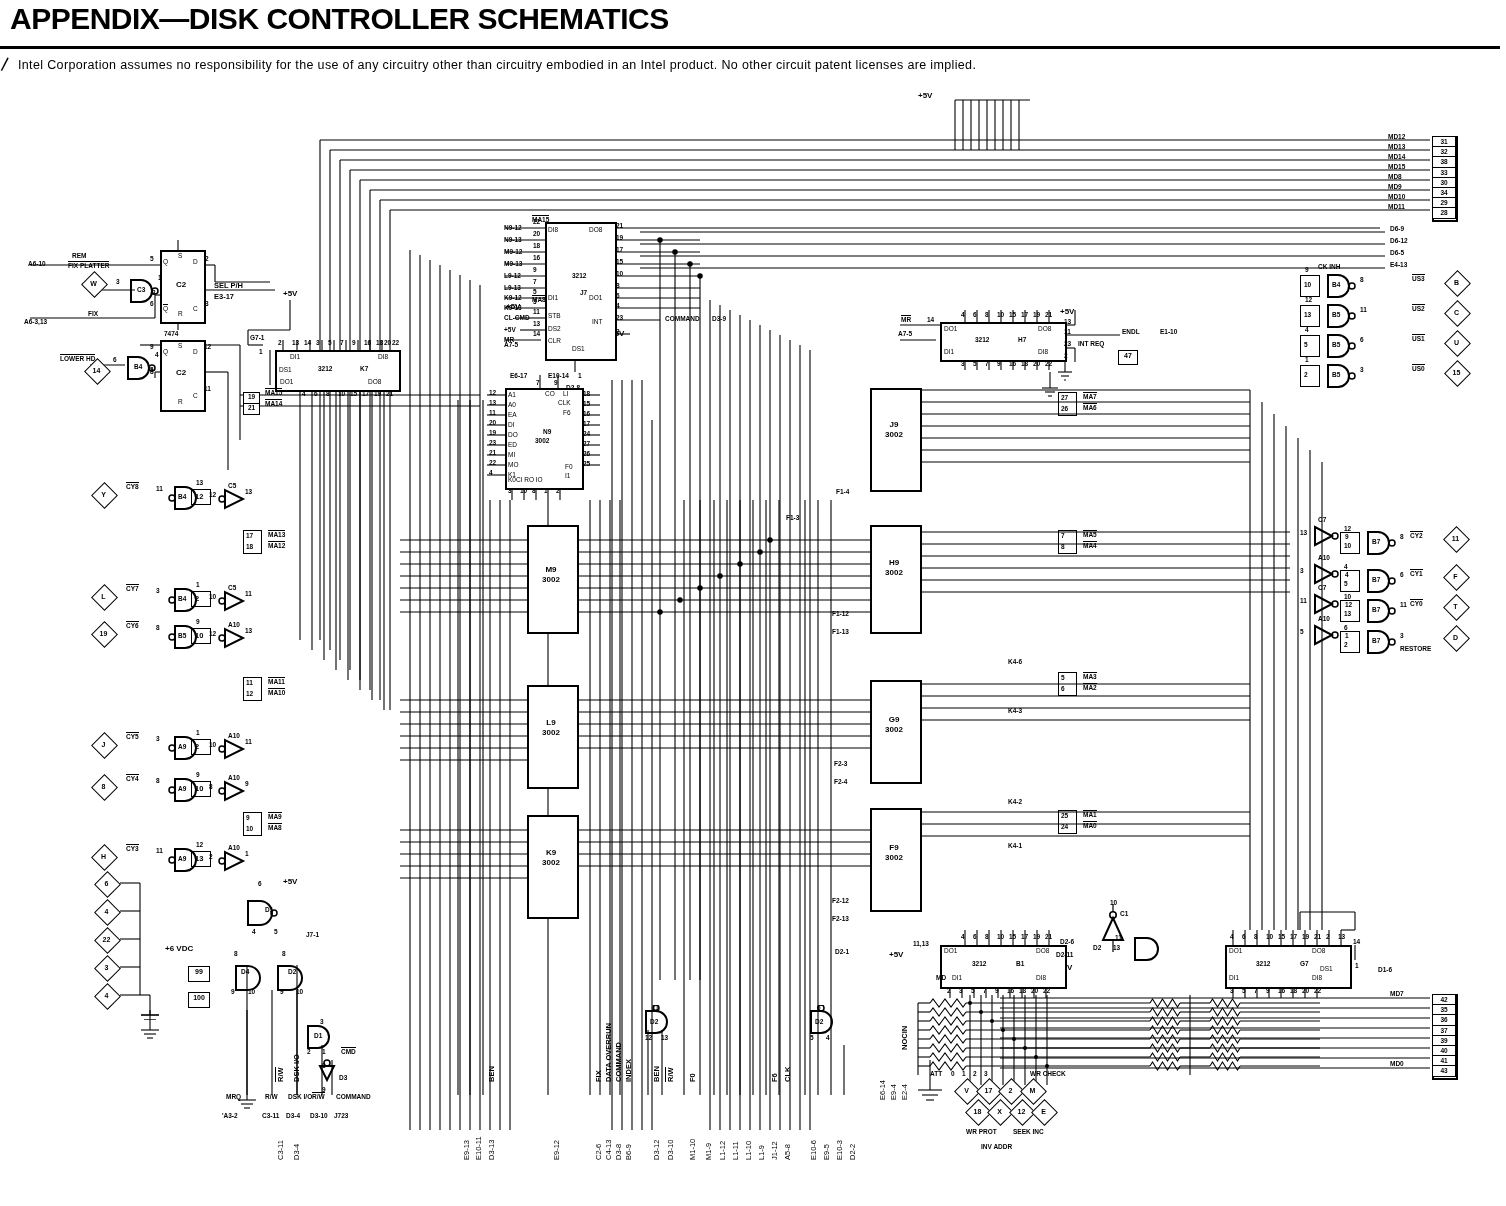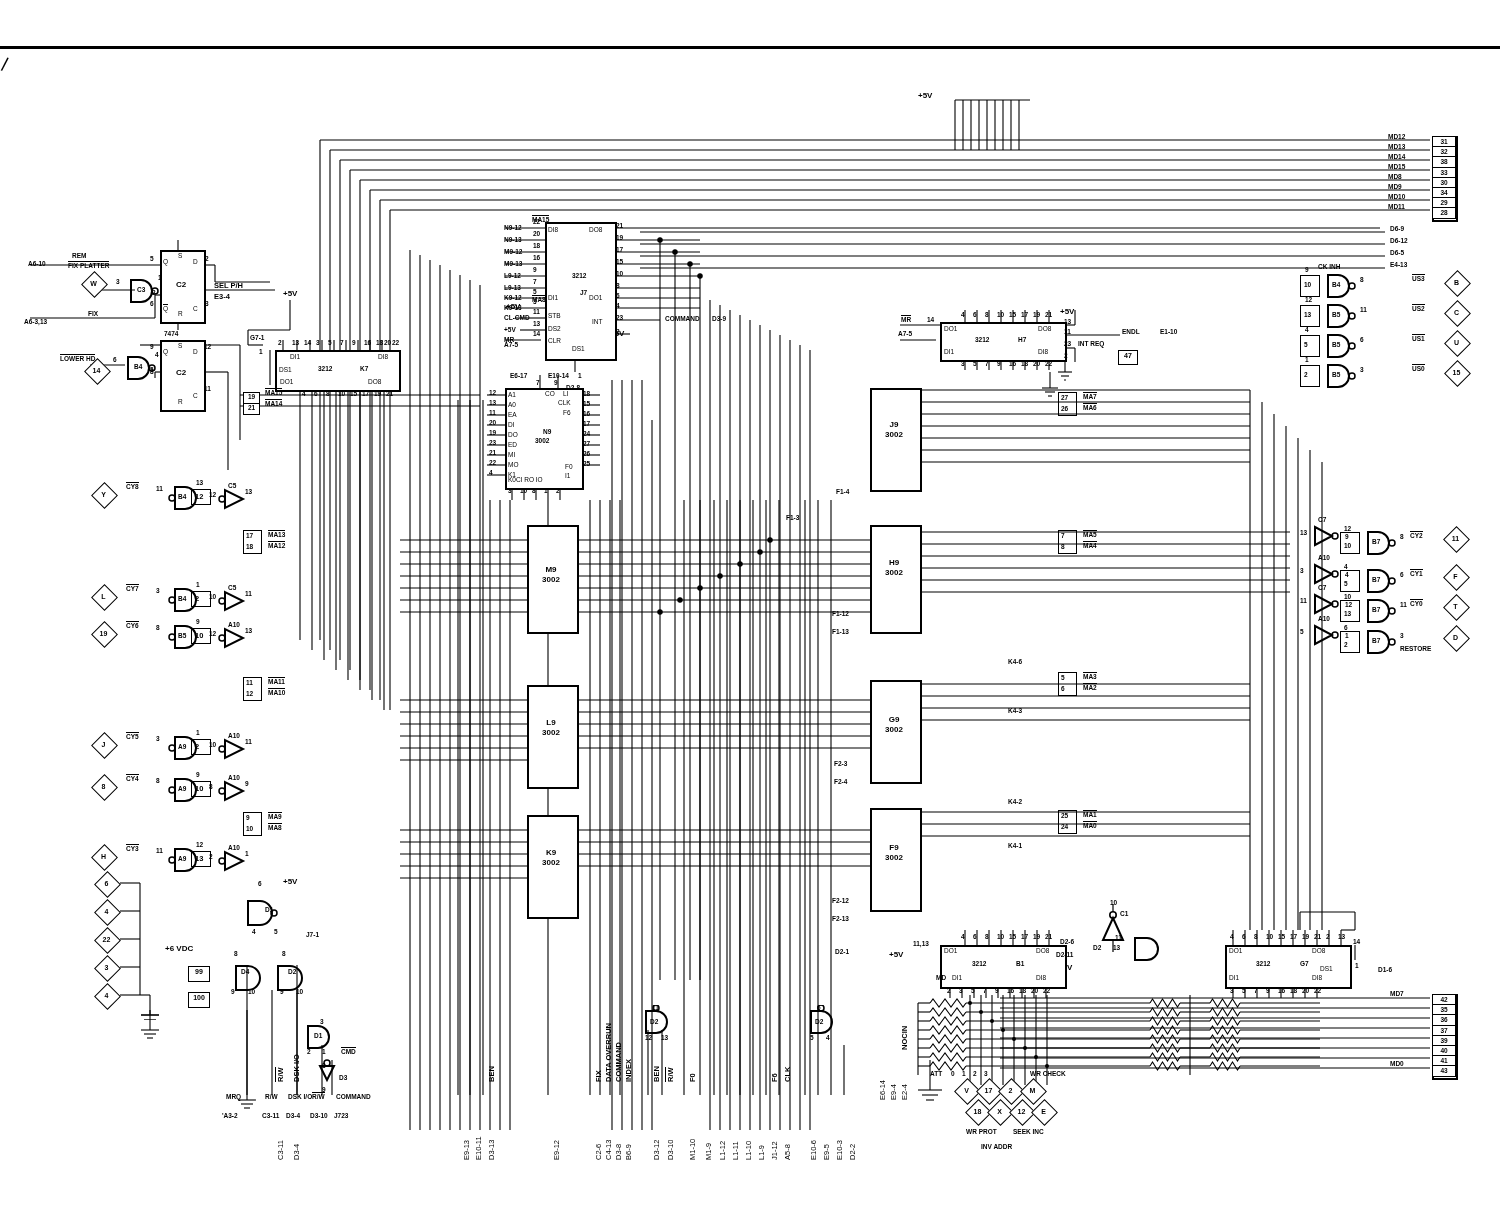--- a/index.html
+++ b/index.html
@@ -46,22 +46,24 @@
   
   .dia{position:absolute;border:1.5px solid #000;background:#fff;
        transform:rotate(45deg);}
   .diatxt{position:absolute;font-size:7px;font-weight:bold;text-align:center;}
 </style>
 </head>
 <body>
 
 <div id="page">
 
+  <div id="title">APPENDIX—DISK CONTROLLER SCHEMATICS</div>
   <div id="rule"></div>
   <div id="slash">/</div>
+  <div id="disclaimer">Intel Corporation assumes no responsibility for the use of any circuitry other than circuitry embodied in an Intel product. No other circuit  patent licenses are implied.</div>
 
   <svg id="wires" viewBox="0 0 1506 1206">
     <g stroke="#000" stroke-width="1.1" fill="none">
 
       <line x1="955" y1="100" x2="1030" y2="100"></line>
       <line x1="955" y1="100" x2="955" y2="150"></line>
       <line x1="963" y1="100" x2="963" y2="150"></line>
       <line x1="971" y1="100" x2="971" y2="150"></line>
       <line x1="979" y1="100" x2="979" y2="150"></line>
       <line x1="987" y1="100" x2="987" y2="150"></line>
@@ -525,21 +527,21 @@
       <div class="t6 b" style="left:134px;top:363px;">B4</div>
       <div class="t6 b" style="left:113px;top:356px;">6</div>
       <div class="t6 b" style="left:155px;top:351px;">4</div>
       <div class="t6 b" style="left:150px;top:366px;">5</div>
       <div class="dia" style="left:85px;top:275px;width:17px;height:17px;"></div>
       <div class="diatxt" style="left:85px;top:280px;width:17px;">W</div>
       <div class="dia" style="left:88px;top:362px;width:17px;height:17px;"></div>
       <div class="diatxt" style="left:88px;top:367px;width:17px;">14</div>
     </div>
   <div class="t7 b" style="left:214px;top:282px;">SEL P/H</div>
-  <div class="t7 b" style="left:214px;top:293px;">E3-4</div>
+  <div class="t7 b" style="left:214px;top:293px;">E3-17</div>
 
   <div class="chip" style="left:275px;top:350px;width:122px;height:38px;"></div>
   <div class="t6 b" style="left:318px;top:365px;">3212</div>
   <div class="t6 b" style="left:360px;top:365px;">K7</div>
   <div class="t6" style="left:290px;top:353px;">DI1</div>
   <div class="t6" style="left:378px;top:353px;">DI8</div>
   <div class="t6" style="left:280px;top:378px;">DO1</div>
   <div class="t6" style="left:368px;top:378px;">DO8</div>
   <div class="t6" style="left:279px;top:366px;">DS1</div>
   <div class="t6 b" style="left:259px;top:348px;">1</div>

